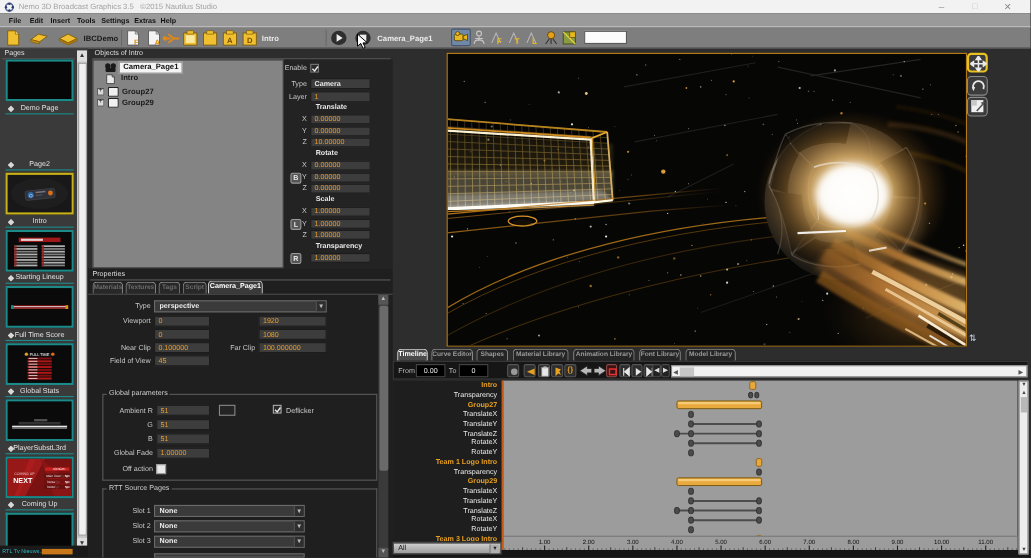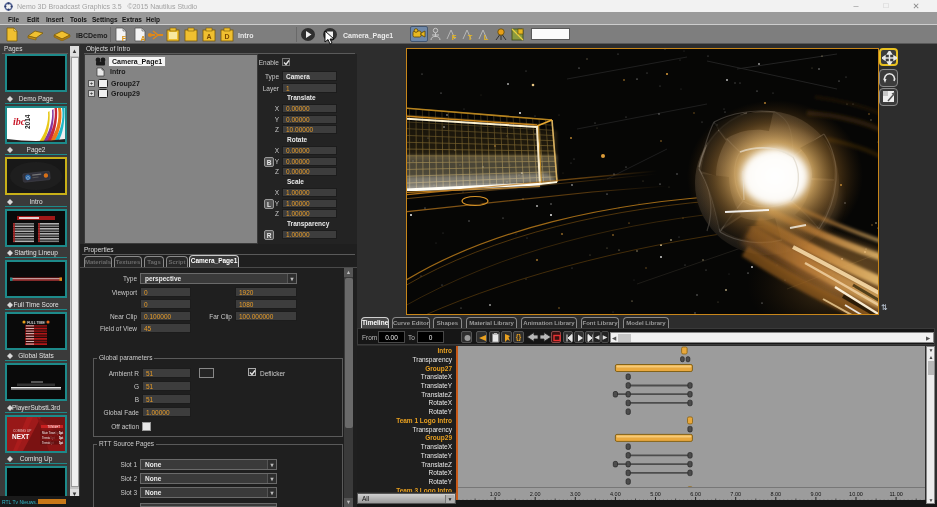--- a/index.html
+++ b/index.html
@@ -138,34 +138,20 @@
       <div class="ab" style="left:0;top:0;width:9px;height:10px;background:#dedede;color:#333;font-size:6px;text-align:center;line-height:10px">▲</div>
       <div class="ab" style="left:0;top:443px;width:9px;height:10px;background:#dedede;color:#333;font-size:6px;text-align:center;line-height:10px">▼</div>
       <div class="ab" style="left:0.5px;top:11px;width:8px;height:430px;background:#f0f0f0;border:1px solid #9a9a9a"></div>
     </div>
     <div class="ab" style="left:5px;top:10.0px;width:62px;height:38px;background:#060606;border:2px solid #1d8a8a"></div>
     <div class="ab" style="left:5px;top:49.5px;width:62px;height:10px;border-bottom:1px solid #1d8a8a">
       <svg class="ab" style="left:2px;top:2px" width="6" height="6" viewBox="0 0 6 6">
         <path d="M3,0 L6,3 L3,6 L0,3 Z" fill="#d8d8d8"></path>
       </svg>
       <div style="font-size:6.5px;color:#e0e0e0;text-align:center;line-height:10px">Demo Page</div>
-    </div>
-    <div class="ab" style="left:5px;top:61.5px;width:62px;height:38px;background:#060606;border:2px solid #1d8a8a">
-      <div class="ab" style="left:0;top:0;width:58px;height:34px;background:#fff"></div>
-      <svg class="ab" style="left:0;top:0" width="58" height="34" viewBox="0 0 58 34">
-        <path d="M46,34 C54,25 57,12 55,0 L58,0 L58,34 Z" fill="#f0f0f0"></path>
-        <path d="M46,34 C53,25 57,12 55,0 L57.5,0 C58,13 56,26 51,34 Z" fill="#20b8c8"></path>
-        <path d="M42,34 C49,25 53,12 51,0 L54,0 C56,13 52,26 47,34 Z" fill="#e87818"></path>
-        <path d="M38.5,34 C45,25 49,12 47.5,0 L50,0 C51,13 48,26 43,34 Z" fill="#c82838"></path>
-        <path d="M35,34 C42,26 46,13 45,2 L46.5,1 C47.5,14 45,26 39.5,34 Z" fill="#8838a0"></path>
-        <path d="M32,34 C38,26 42,14 41,4 L42.5,3 C43.5,15 41,27 36,34 Z" fill="#e8c818"></path>
-        <text x="6" y="17" font-size="10" font-weight="bold" fill="#c81828" font-family="Liberation Serif" font-style="italic">ibc</text>
-        <text x="23" y="21" font-size="6.5" font-weight="bold" fill="#222" transform="rotate(-90 23 21)" font-family="Liberation Sans">2014</text>
-        <path d="M0,31 Q29,35 58,31 L58,34 L0,34 Z" fill="#222"></path>
-      </svg>
     </div>
     <div class="ab" style="left:5px;top:101.0px;width:62px;height:10px;border-bottom:1px solid #1d8a8a">
       <svg class="ab" style="left:2px;top:2px" width="6" height="6" viewBox="0 0 6 6">
         <path d="M3,0 L6,3 L3,6 L0,3 Z" fill="#d8d8d8"></path>
       </svg>
       <div style="font-size:6.5px;color:#e0e0e0;text-align:center;line-height:10px">Page2</div>
     </div>
     <div class="ab" style="left:5px;top:113.0px;width:62px;height:38px;background:#060606;border:2px solid #c8b018">
       <svg class="ab" style="left:0;top:0" width="58" height="34" viewBox="0 0 58 34">
         <rect width="58" height="34" fill="#181818"></rect>

